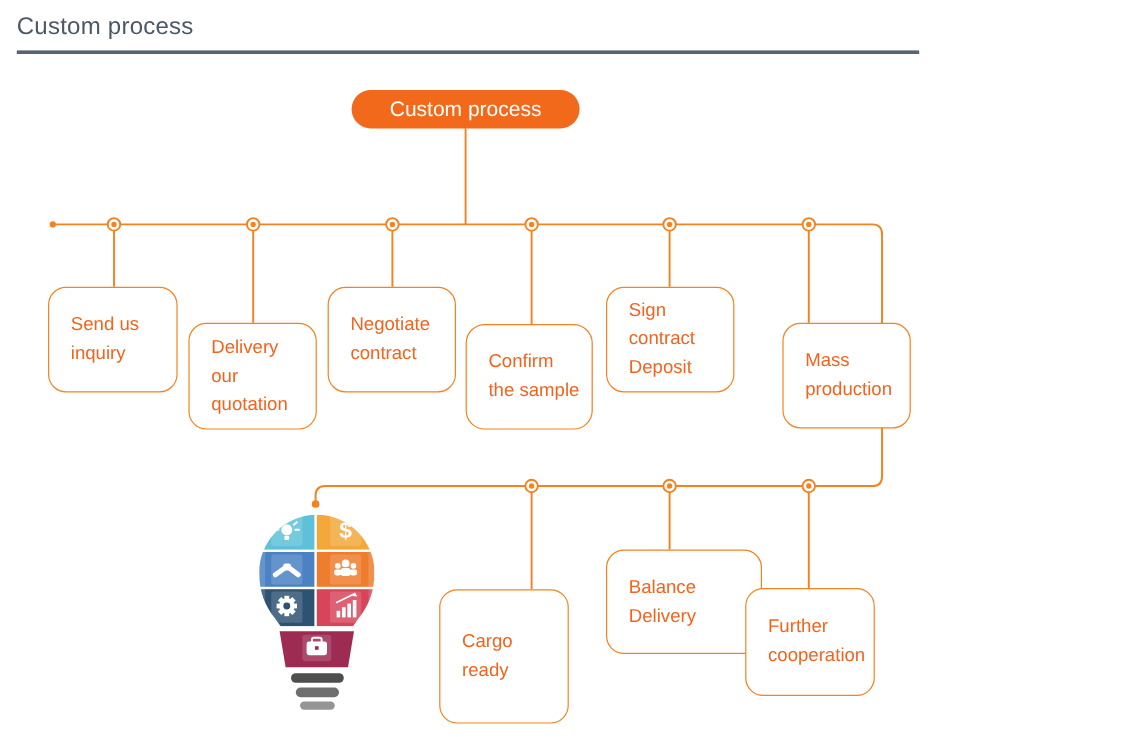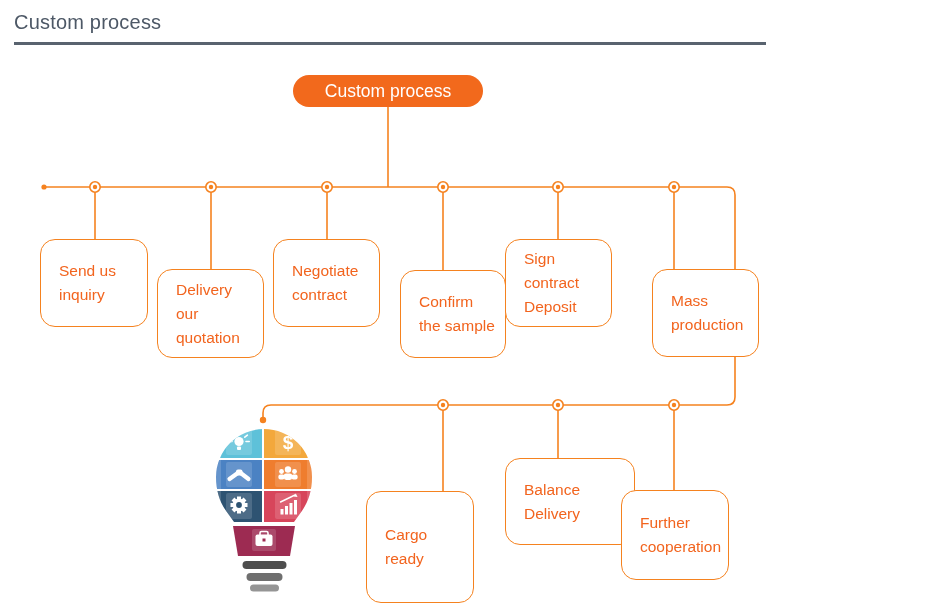--- a/index.html
+++ b/index.html
@@ -33,21 +33,21 @@
   .end-dot{fill:var(--accent);}
   .step{
     position:absolute;background:#fff;border:1.6px solid var(--accent);
     border-radius:15px;color:var(--box_text);font-size:15.5px;line-height:24px;
     display:flex;flex-direction:column;justify-content:center;
     padding:0 6px 0 18px;box-sizing:border-box;
   }
   .s1{left:40px;top:239px;width:108px;height:88px;align-items:flex-end;}
   .s2{left:157px;top:269px;width:107px;height:89px;}
   .s3{left:273px;top:239px;width:107px;height:88px;}
-  .s4{left:400px;top:270px;width:106px;height:88px;}
+  .s4{left:388px;top:270px;width:106px;height:88px;border-radius:16px;}
   .s5{left:505px;top:239px;width:107px;height:88px;}
   .s6{left:652px;top:269px;width:107px;height:88px;}
   .s7{left:366px;top:491px;width:108px;height:112px;align-items:center;}
   .s8{left:505px;top:458px;width:130px;height:87px;}
   .s9{left:621px;top:490px;width:108px;height:90px;}
   svg.bulb{position:absolute;left:211px;top:423px;width:106px;height:172px;}
   svg.bulb text{font-family:"Liberation Sans",sans-serif;font-weight:bold;fill:#fff;}
   .icon-white{fill:#fff;}
   .icon-stroke{stroke:#fff;fill:none;stroke-linecap:round;}
   .patch{fill:#fff;opacity:.15;}

